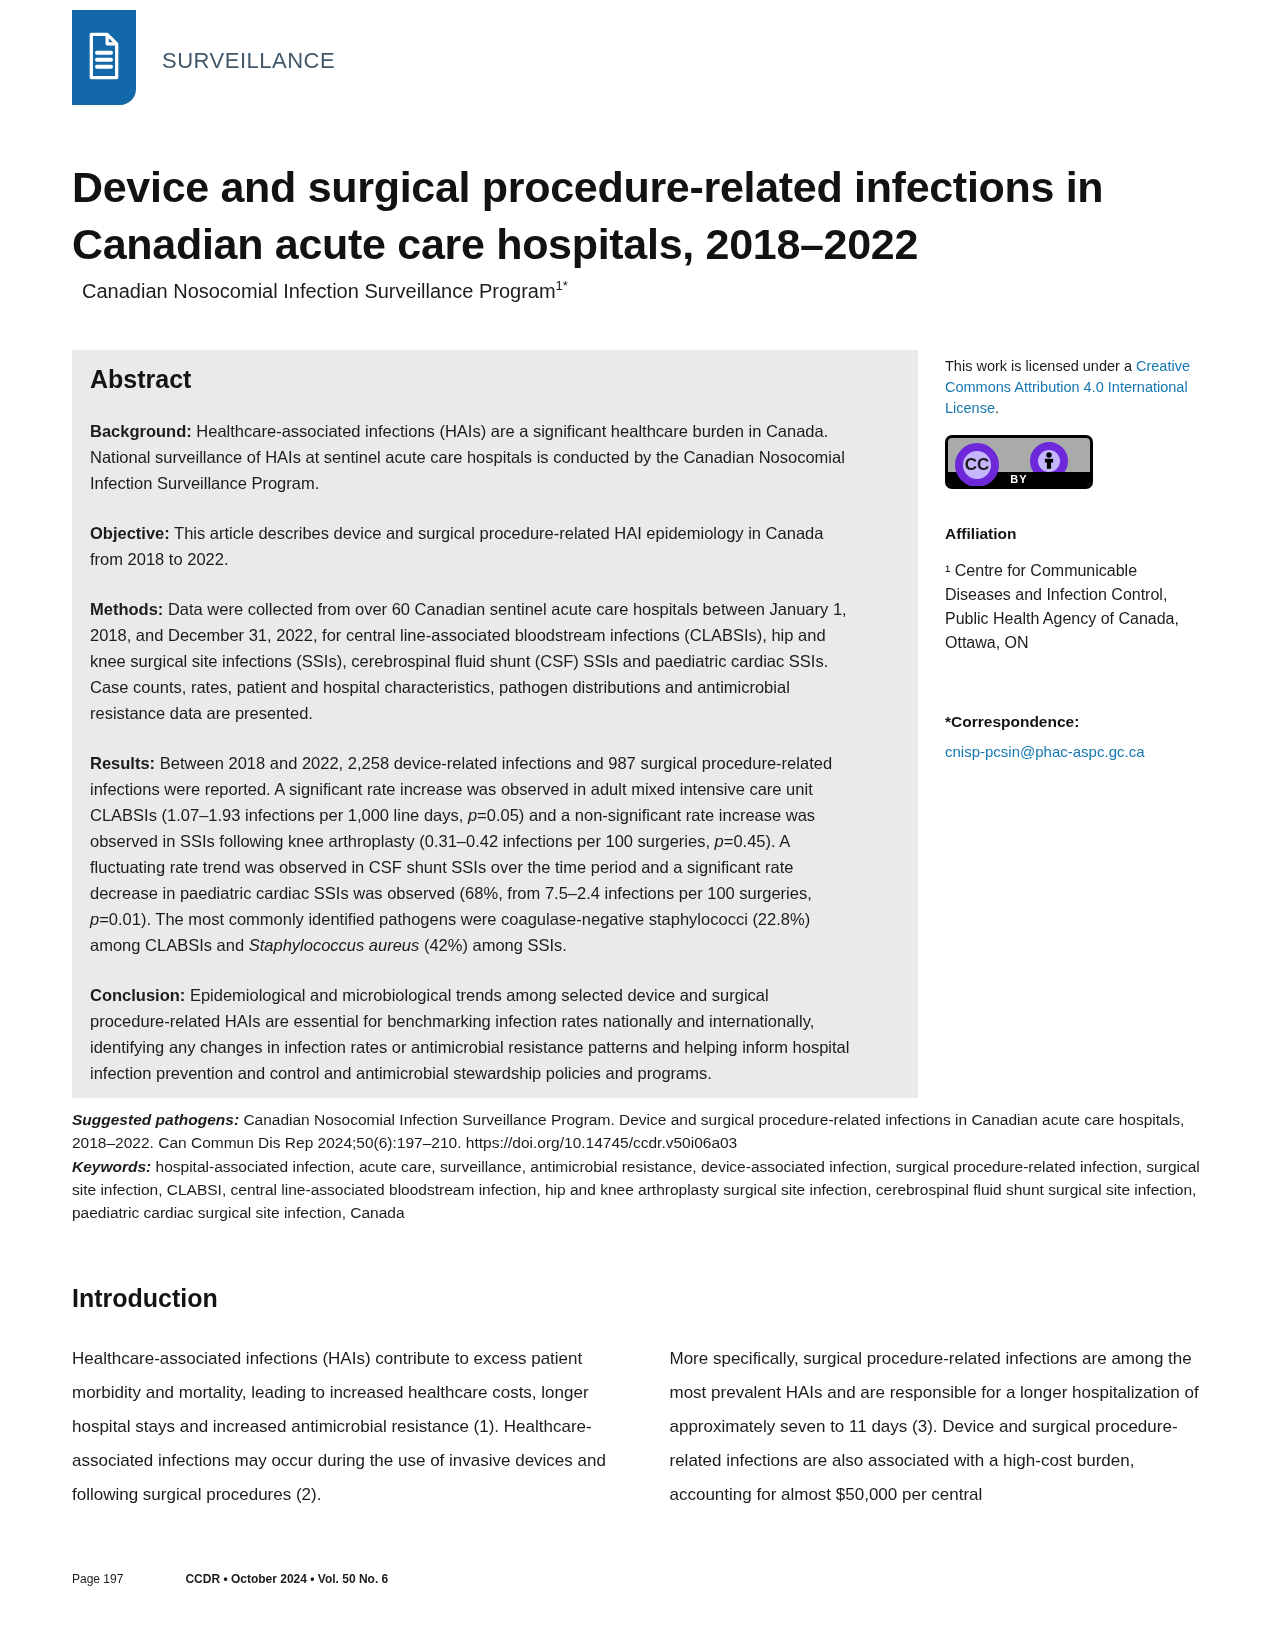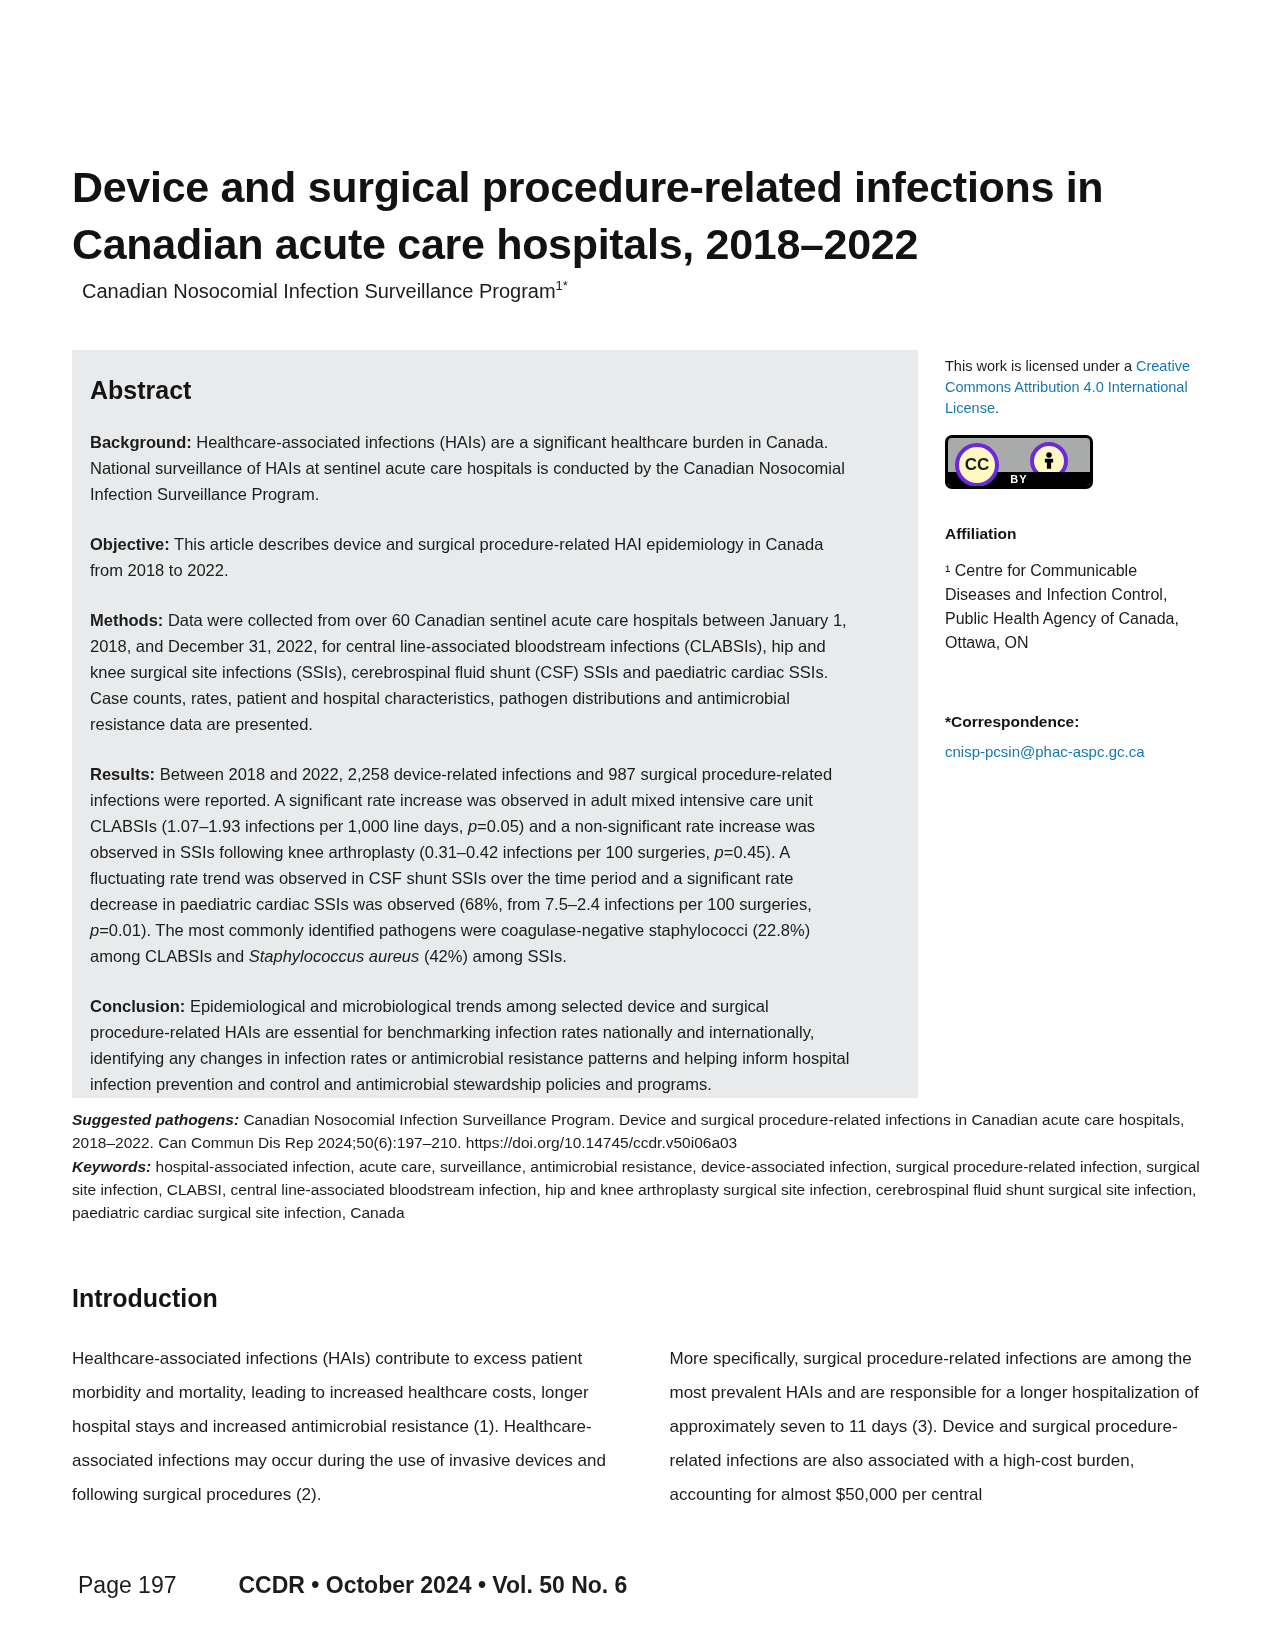--- a/index.html
+++ b/index.html
@@ -33,21 +33,21 @@
     color: #121212; letter-spacing: -0.3px;
   }
   .byline { position: absolute; top: 278px; left: 82px; font-size: 20px; color: #1c1c1c; }
   .byline sup { font-size: 13px; }
 
   
   .abstract-box {
     position: absolute; top: 350px; left: 72px;
     width: 846px; height: 748px; box-sizing: border-box;
     background: #e8eaeb;
-    padding: 20px 52px 0 18px;
+    padding: 9px 52px 0 18px;
     overflow: hidden;
   }
   .abstract-heading { font-size: 25px; font-weight: 600; margin: 6px 0 24px 0; color: #141414; }
   .abstract-box p { font-size: 16.5px; line-height: 26px; margin: 0 14px 24px 0; }
 
   
   .sidebar { position: absolute; top: 356px; left: 945px; width: 262px; }
   .license { font-size: 14.5px; line-height: 1.45; margin: 0; }
   .link { color: #1577b2; }
   a.link { text-decoration: none; cursor: pointer; }
@@ -56,21 +56,21 @@
     position: relative; width: 148px; height: 54px; margin-top: 16px;
     background: #a9abaa; border: 3px solid #000; border-radius: 7px;
     overflow: hidden; box-sizing: border-box; cursor: pointer;
   }
   .cc-bottom {
     position: absolute; left: 0; right: 0; bottom: 0; height: 14px;
     background: #000; color: #fff; font-size: 11px; font-weight: bold;
     text-align: center; line-height: 14px; letter-spacing: 1px;
   }
   .cc-circle {
-    position: absolute; background: #fef9c3; border: 4px solid #6d28d9; border-radius: 50%;
+    position: absolute; background: #c4b5fd; border: 8px solid #6d28d9; border-radius: 50%;
     display: flex; align-items: center; justify-content: center; box-sizing: border-box;
   }
   .cc-circle.cc { left: 7px; top: 5px; width: 44px; height: 44px; font-weight: bold; font-size: 17px; z-index: 2; }
   .cc-circle.person { left: 82px; top: 4px; width: 38px; height: 38px; }
 
   .side-heading { font-size: 15.5px; font-weight: bold; margin: 0; color: #141414; }
   .affiliation-heading { margin-top: 36px; }
   .affiliation-text { font-size: 16px; line-height: 1.5; margin-top: 16px; }
   .correspondence-heading { margin-top: 58px; }
   .correspondence-email { font-size: 15px; margin-top: 12px; display: inline-block; }
@@ -81,28 +81,42 @@
 
   
   .intro-heading { position: absolute; top: 1284px; left: 72px; font-size: 25px; font-weight: 600; color: #141414; margin: 0; }
   .intro-columns {
     position: absolute; top: 1342px; left: 72px; width: 1133px;
     display: grid; grid-template-columns: 1fr 1fr; column-gap: 62px;
   }
   .intro-columns p { font-size: 17px; line-height: 34px; margin: 0; }
 
   
-  .footer { position: absolute; top: 1572px; left: 78px; display: flex; align-items: baseline; font-size: 23px; text-align: right; }
+  .footer { position: absolute; top: 1572px; left: 72px; display: flex; align-items: baseline; font-size: 12px; text-align: right; }
   .footer .journal { margin-left: 62px; font-weight: bold; }
 </style>
 </head>
 <body>
 
 <div class="page">
 
+  <div class="header">
+    <div class="logo-tile">
+      <span>
+        <svg width="42" height="52" viewBox="0 0 33 41" fill="none">
+          <path d="M6.5 3.5 H19 L26.5 11 V37.5 H6.5 Z" stroke="#ffffff" stroke-width="2.6" stroke-linejoin="round"></path>
+          <path d="M19 3.5 V11 H26.5" stroke="#ffffff" stroke-width="2.6" stroke-linejoin="round"></path>
+          <line x1="11" y1="18" x2="22" y2="18" stroke="#ffffff" stroke-width="3.2" stroke-linecap="round"></line>
+          <line x1="11" y1="23.5" x2="22" y2="23.5" stroke="#ffffff" stroke-width="3.2" stroke-linecap="round"></line>
+          <line x1="11" y1="29" x2="22" y2="29" stroke="#ffffff" stroke-width="3.2" stroke-linecap="round"></line>
+        </svg>
+      </span>
+    </div>
+    <div class="kicker">SURVEILLANCE</div>
+  </div>
 
   <h1 class="title">Device and surgical procedure-related infections in Canadian acute care hospitals, 2018–2022</h1>
   <div class="byline"><span>Canadian Nosocomial Infection Surveillance Program</span><sup>1*</sup></div>
 
   <div class="abstract-box">
     <div class="abstract-heading">Abstract</div>
     <p><span style="font-weight: bold;">Background:</span><span> Healthcare-associated infections (HAIs) are a significant healthcare burden in Canada. National surveillance of HAIs at sentinel acute care hospitals is conducted by the Canadian Nosocomial Infection Surveillance Program.</span></p>
     <p><span style="font-weight: bold;">Objective:</span><span> This article describes device and surgical procedure-related HAI epidemiology in Canada from 2018 to 2022.</span></p>
     <p><span style="font-weight: bold;">Methods:</span><span> Data were collected from over 60 Canadian sentinel acute care hospitals between January 1, 2018, and December 31, 2022, for central line-associated bloodstream infections (CLABSIs), hip and knee surgical site infections (SSIs), cerebrospinal fluid shunt (CSF) SSIs and paediatric cardiac SSIs. Case counts, rates, patient and hospital characteristics, pathogen distributions and antimicrobial resistance data are presented.</span></p>
     <p><span style="font-weight: bold;">Results:</span><span> Between 2018 and 2022, 2,258 device-related infections and 987 surgical procedure-related infections were reported. A significant rate increase was observed in adult mixed intensive care unit CLABSIs (1.07–1.93 infections per 1,000 line days, </span><span style="font-style: italic;">p</span><span>=0.05) and a non-significant rate increase was observed in SSIs following knee arthroplasty (0.31–0.42 infections per 100 surgeries, </span><span style="font-style: italic;">p</span><span>=0.45). A fluctuating rate trend was observed in CSF shunt SSIs over the time period and a significant rate decrease in paediatric cardiac SSIs was observed (68%, from 7.5–2.4 infections per 100 surgeries, </span><span style="font-style: italic;">p</span><span>=0.01). The most commonly identified pathogens were coagulase-negative staphylococci (22.8%) among CLABSIs and </span><span style="font-style: italic;">Staphylococcus aureus</span><span> (42%) among SSIs.</span></p>

